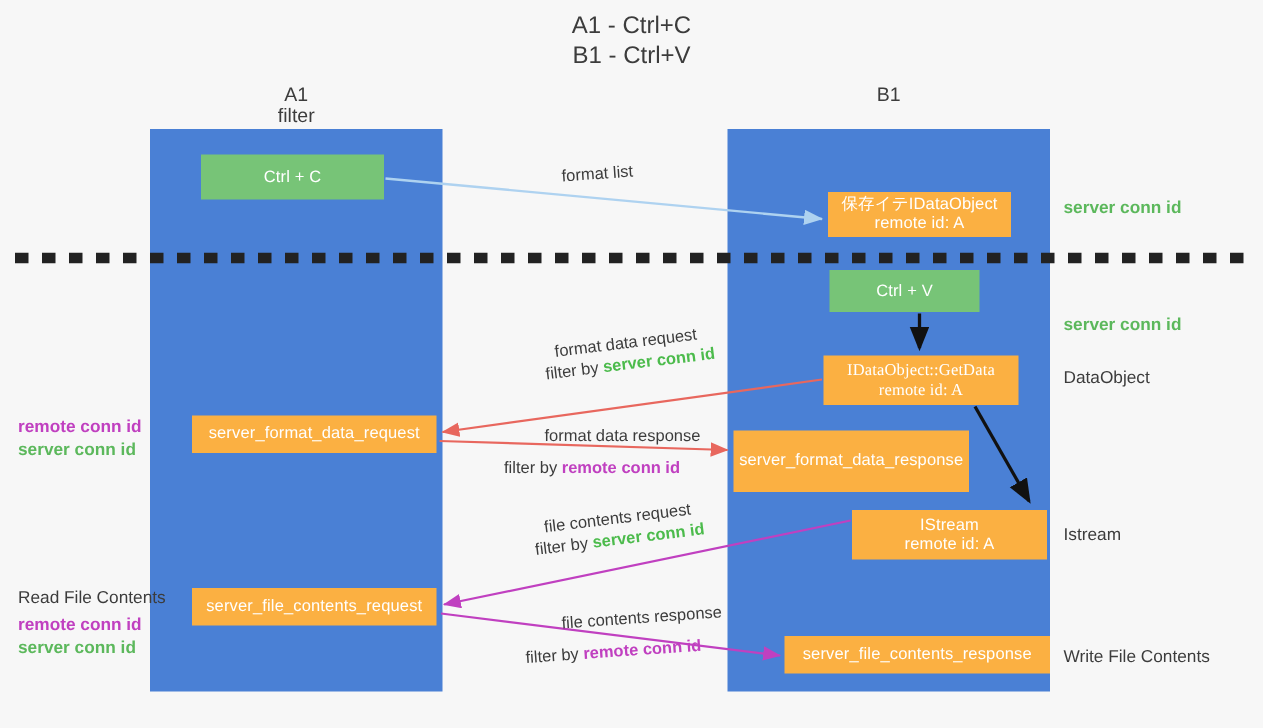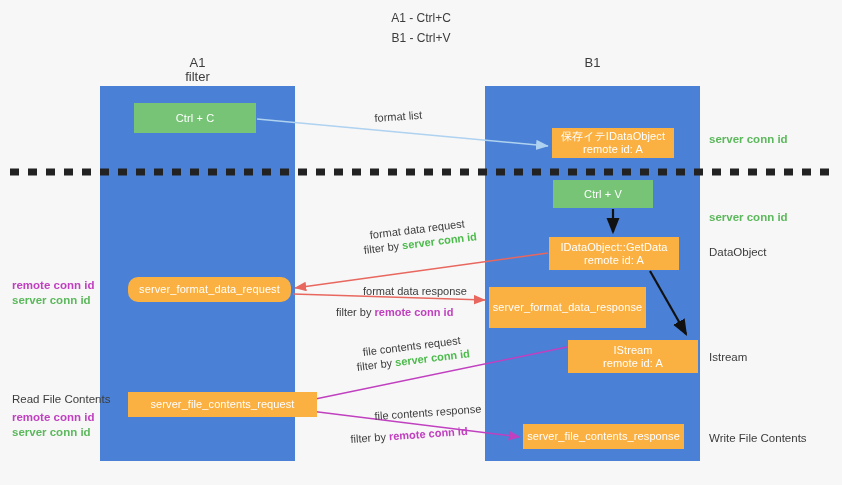--- a/index.html
+++ b/index.html
@@ -29,21 +29,21 @@
   }
   svg.layer { pointer-events: none; }
 
   
   .title-block {
     position: absolute;
     left: 0;
     top: 8px;
     width: 842px;
     text-align: center;
-    font-size: 12px;
+    font-size: 16px;
     line-height: 20px;
     color: #3c3c3c;
   }
 
   
   .column {
     position: absolute;
     background: #4a80d5;
   }
   .col-a1 { left: 100px; top: 86px; width: 195px; height: 375px; }
@@ -71,26 +71,26 @@
     font-size: 11px;
     line-height: 13px;
     letter-spacing: 0.1px;
   }
   .node.green { background: #77c477; }
   .node.orange { background: #fbb042; }
 
   .n-ctrlc  { left: 134px; top: 103px; width: 122px; height: 30px; }
   .n-ctrlv  { left: 553px; top: 180px; width: 100px; height: 28px; }
   .n-idataobject { left: 552px; top: 128px; width: 122px; height: 30px; }
-  .n-getdata { left: 549px; top: 237px; width: 130px; height: 33px; }
+  .n-getdata { left: 549px; top: 237px; width: 130px; height: 33px; font-family: Liberation Serif, serif; }
   .n-istream { left: 568px; top: 340px; width: 130px; height: 33px; }
-  .n-sfdreq { left: 128px; top: 277px; width: 163px; height: 25px; border-radius: 10px; }
+  .n-sfdreq { left: 128px; top: 277px; width: 163px; height: 25px; }
   .n-sfdresp { left: 489px; top: 287px; width: 157px; height: 41px; }
-  .n-sfcreq { left: 128px; top: 392px; width: 189px; height: 25px; }
-  .n-sfcresp { left: 523px; top: 424px; width: 161px; height: 25px; }
+  .n-sfcreq { left: 128px; top: 392px; width: 163px; height: 25px; }
+  .n-sfcresp { left: 523px; top: 424px; width: 177px; height: 25px; }
 
   
   .side-label {
     position: absolute;
     font-size: 11.5px;
     line-height: 15px;
     font-weight: bold;
   }
   .conn-green  { color: #5cb85c; }
   .conn-purple { color: #c040c0; }

